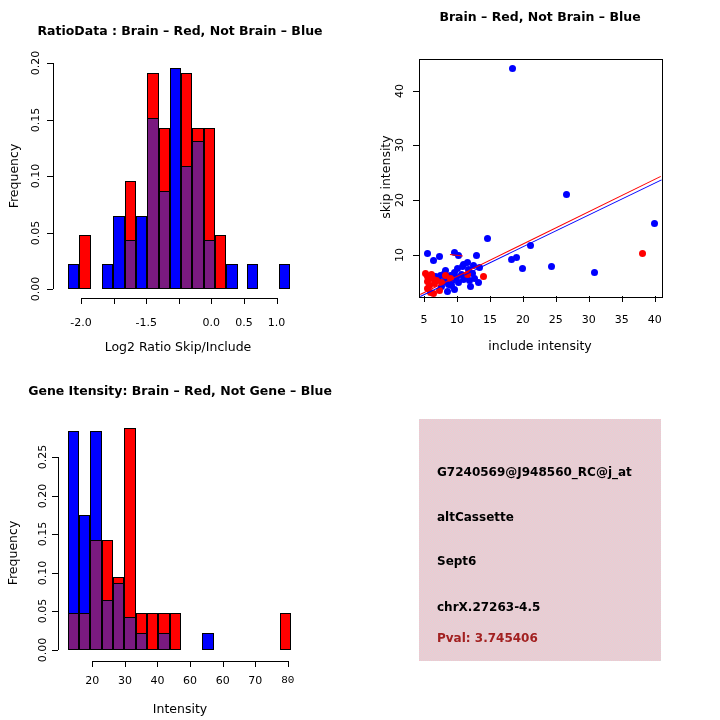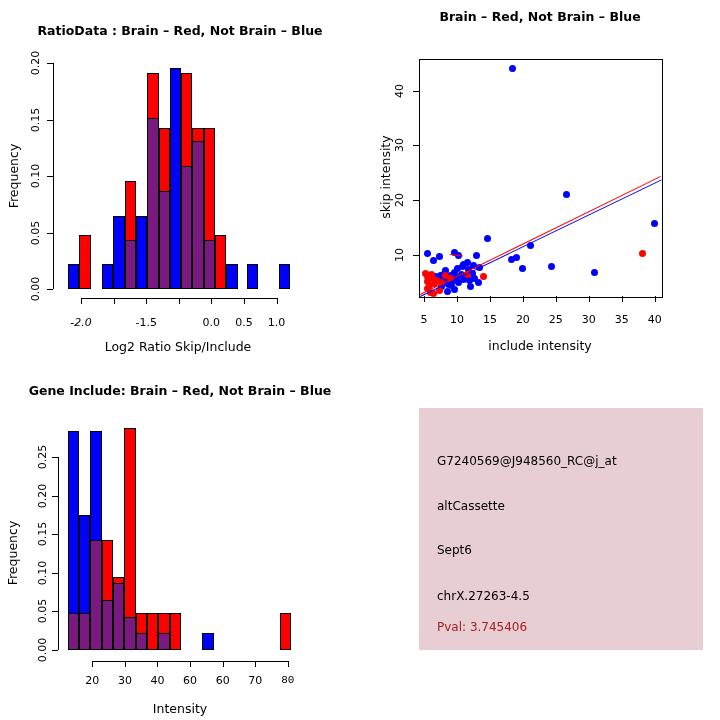--- a/index.html
+++ b/index.html
@@ -4,24 +4,24 @@
 <style>
   html,body{margin:0;padding:0;background:#fff;}
   .page{position:relative;width:720px;height:720px;background:#ffffff;overflow:hidden;
         font-family:"DejaVu Sans","Liberation Sans",sans-serif;color:#000;}
   .chart-title{position:absolute;transform:translate(-50%,-50%);font-weight:bold;
                font-size:12.5px;white-space:nowrap;}
   .axis-label{position:absolute;transform:translate(-50%,-50%);font-size:12.5px;white-space:nowrap;}
   .axis-label.rot{transform:translate(-50%,-50%) rotate(-90deg);}
   .tick-label{position:absolute;font-size:11px;white-space:nowrap;}
   #charts{position:absolute;left:0;top:0;width:720px;height:720px;}
-  .info-box{position:absolute;left:419px;top:408px;width:284px;height:242px;
+  .info-box{position:absolute;left:419px;top:419px;width:242px;height:242px;
             background-color:#f0c4d0;
             background-image:conic-gradient(#f6c2ce 0 25%,#d9d9d9 0 50%,#f6c2ce 0 75%,#d9d9d9 0);
-            background-size:2px 2px;}
+            background-size:2px 2px;font-weight:bold;}
   .info-line{position:absolute;left:18px;font-size:12px;line-height:14px;white-space:nowrap;color:#000;}
   .info-line.pval{color:#a22121;}
   .overlap-texture{background-image:radial-gradient(circle, rgba(236,110,190,0.55) 0.7px, transparent 0.9px);
                    background-size:6px 6px;}
 </style>
 </head>
 <body>
 
 <div class="page">
 
@@ -31,30 +31,30 @@
     <div class="axis-label rot" style="left:13px;top:176px">Frequency</div>
   </section>
 
   <section>
     <div class="chart-title" style="left:540px;top:16px">Brain – Red, Not Brain – Blue</div>
     <div class="axis-label" style="left:540px;top:345px">include intensity</div>
     <div class="axis-label rot" style="left:385px;top:177px">skip intensity</div>
   </section>
 
   <section>
-    <div class="chart-title" style="left:180px;top:390px">Gene Include: Brain – Red, Not Brain – Blue</div>
+    <div class="chart-title" style="left:180px;top:390px">Gene Itensity: Brain – Red, Not Gene – Blue</div>
     <div class="axis-label" style="left:180px;top:708px">Intensity</div>
     <div class="axis-label rot" style="left:12px;top:553px">Frequency</div>
   </section>
 
   <div id="charts">
       <div style="position: absolute; left: 81.0237px; top: 297.7px; width: 195.515px; height: 1px; background: rgb(0, 0, 0);"></div>
       <div style="position: absolute; left: 53.3px; top: 63.2604px; width: 1px; height: 226.04px; background: rgb(0, 0, 0);"></div>
       <div style="position: absolute; left: 81.0237px; top: 297.7px; width: 1px; height: 6px; background: rgb(0, 0, 0);"></div>
-      <div class="tick-label" style="position: absolute; left: 81.0237px; top: 322px; transform: translate(-50%, -50%); font-style: italic;">-2.0</div>
+      <div class="tick-label" style="position: absolute; left: 81.0237px; top: 322px; transform: translate(-50%, -50%);">-2.0</div>
       <div style="position: absolute; left: 113.609px; top: 297.7px; width: 1px; height: 6px; background: rgb(0, 0, 0);"></div>
       <div style="position: absolute; left: 146.195px; top: 297.7px; width: 1px; height: 6px; background: rgb(0, 0, 0);"></div>
       <div class="tick-label" style="position: absolute; left: 146.195px; top: 322px; transform: translate(-50%, -50%);">-1.5</div>
       <div style="position: absolute; left: 178.781px; top: 297.7px; width: 1px; height: 6px; background: rgb(0, 0, 0);"></div>
       <div style="position: absolute; left: 211.367px; top: 297.7px; width: 1px; height: 6px; background: rgb(0, 0, 0);"></div>
       <div class="tick-label" style="position: absolute; left: 211.367px; top: 322px; transform: translate(-50%, -50%);">0.0</div>
       <div style="position: absolute; left: 243.953px; top: 297.7px; width: 1px; height: 6px; background: rgb(0, 0, 0);"></div>
       <div class="tick-label" style="position: absolute; left: 243.953px; top: 322px; transform: translate(-50%, -50%);">0.5</div>
       <div style="position: absolute; left: 276.538px; top: 297.7px; width: 1px; height: 6px; background: rgb(0, 0, 0);"></div>
       <div class="tick-label" style="position: absolute; left: 276.538px; top: 322px; transform: translate(-50%, -50%);">1.0</div>

